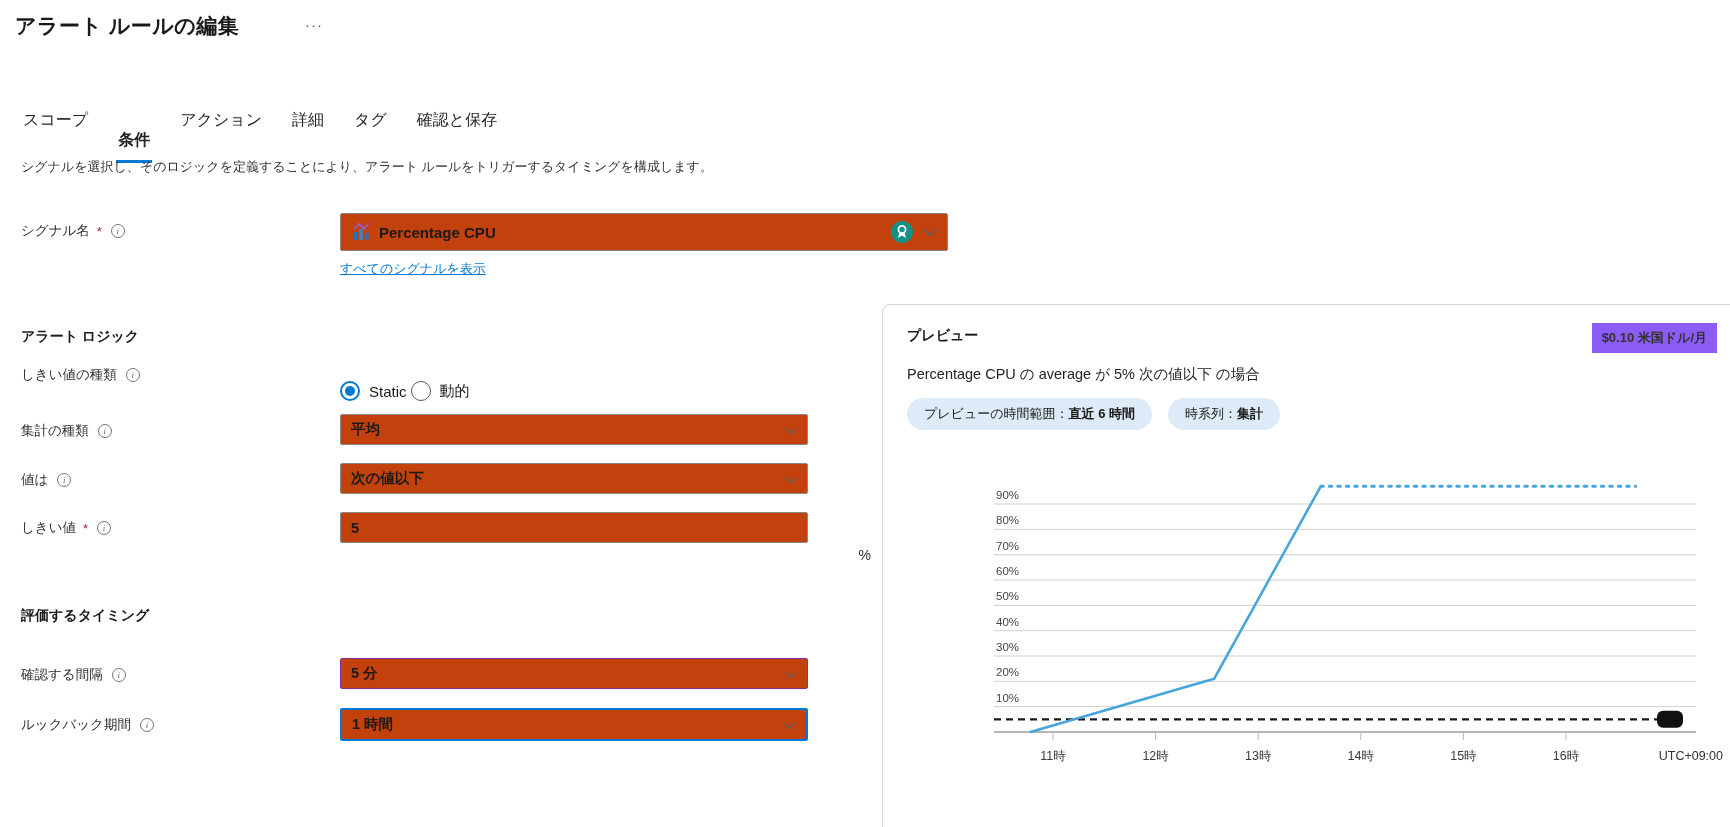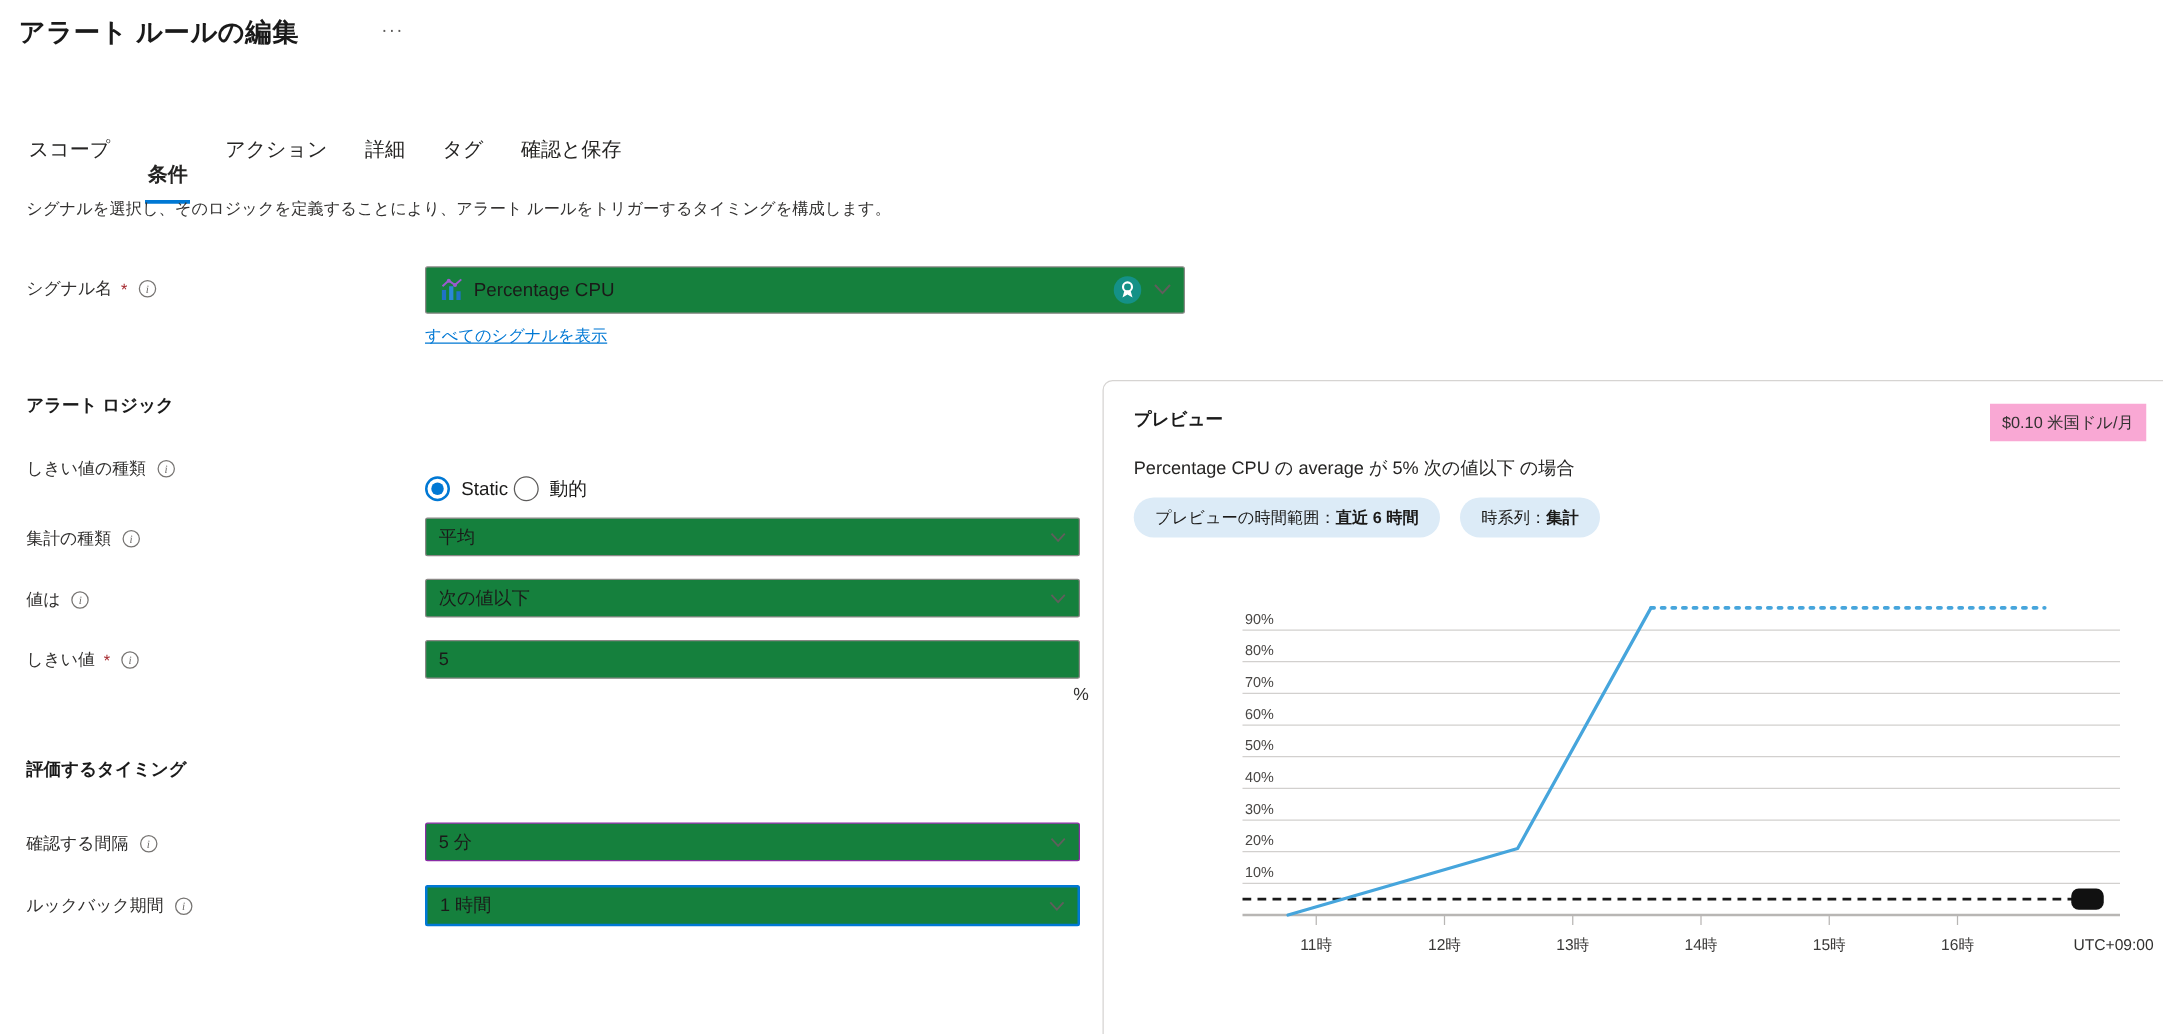--- a/index.html
+++ b/index.html
@@ -18,25 +18,25 @@
 
   .desc { left:21px; top:158px; font-size:13px; color:#333231; }
 
   
   .field-label { left:21px; font-size:13.5px; color:#2f2e2d; display:flex; align-items:center; gap:5px; }
   .req { color:#a4262c; font-size:13px; margin-left:2px; }
   .info-icon { width:14px; height:14px; border:1px solid #767472; border-radius:50%;
     display:inline-flex; align-items:center; justify-content:center;
     font-size:9px; color:#6b6967; font-style:italic; font-family:"Liberation Serif",serif; margin-left:4px; }
 
-  .combo { left:340px; border:1px solid #8a8886; border-radius:2px; background:#15803d;
-    display:flex; align-items:center; font-size:14.5px; color:#1b1a19; padding:13px 10px; cursor:pointer; }
+  .combo { left:340px; border:1px solid #8a8886; border-radius:2px; background:#c2410c;
+    display:flex; align-items:center; font-size:14.5px; color:#1b1a19; padding:13px 10px; cursor:pointer;font-weight:bold; }
   .combo .grow { flex:1; }
   .signal-combo { top:213px; width:608px; height:38px; gap:8px; }
-  .dd { width:524px; height:31px; }
+  .dd { width:468px; height:31px; }
   .chev { flex:0 0 auto; }
 
   .link { color:#0078d4; text-decoration:underline; font-size:13px; cursor:pointer; }
 
   .section-h { left:21px; font-size:14px; font-weight:bold; color:#1a1a1a; }
 
   
   .radio-row { left:340px; top:361px; display:flex; align-items:flex-start; gap:4px;margin-top:20px; }
   .radio-opt { display:flex; align-items:center; gap:9px; font-size:15px; color:#1b1a19; cursor:pointer; }
   .radio-circ { width:20px; height:20px; border-radius:50%; border:1px solid #5c5b5a; background:#fff; position:relative; }
@@ -45,21 +45,21 @@
 
   .dirty { border:1px solid #8a2da5 !important; }
   .focused { border:2px solid #0078d4 !important; }
 
   .unit { left:340px; top:547px; width:531px; text-align:right; font-size:14px; color:#323130; }
 
   
   .card { left:882px; top:304px; width:860px; height:560px; background:#fff;
     border:1px solid #d6d4d2; border-radius:8px; }
   .card-h { left:24px; top:22px; font-size:14px; font-weight:bold; color:#1a1a1a; }
-  .cost-badge { right:24px; top:18px; background:#f9a8d4; padding:6px 10px; font-size:13px; font-weight:normal; color:#323130; }
+  .cost-badge { right:24px; top:18px; background:#8b5cf6; padding:6px 10px; font-size:13px; font-weight:bold; color:#323130; }
   .cond { left:24px; top:60px; font-size:14.5px; color:#252423; }
   .pills { left:24px; top:93px; display:flex; gap:16px; }
   .pill { background:#dcebf7; border-radius:16px; padding:7px 17px; font-size:13px; color:#1b1a19; white-space:nowrap; }
   .pill b { font-weight:bold; }
 
   .legend { left:112px; top:470px; display:flex; align-items:center; gap:9px; font-size:14.5px; color:#323130; }
   .legend-sq { width:14px; height:14px; border-radius:2px; }
   .legend-div { width:1px; height:20px; background:#c8c6c4; margin:0 3px; }
   .legend-val { font-weight:bold; color:#1b1a19; }
 
@@ -107,21 +107,21 @@
     </svg>
   </span>
   <span class="chev">
     <svg width="14" height="9" viewBox="0 0 14 9">
         <polyline points="1,1 7,7.5 13,1" fill="none" stroke="#605e5c" stroke-width="1.6"></polyline>
       </svg>
   </span>
 </div>
 <div class="abs link" style="left:340px; top:260px">すべてのシグナルを表示</div>
 
-<div class="abs section-h" style="top:316px">アラート ロジック</div>
+<div class="abs section-h" style="top:328px">アラート ロジック</div>
 
 <div class="abs field-label" style="top:366px">
   <span>しきい値の種類</span>
   <span class="info-icon">i</span>
 </div>
 <div class="abs radio-row">
   <label class="radio-opt">
     <span class="radio-circ sel"></span>
     <span>Static</span>
   </label>

